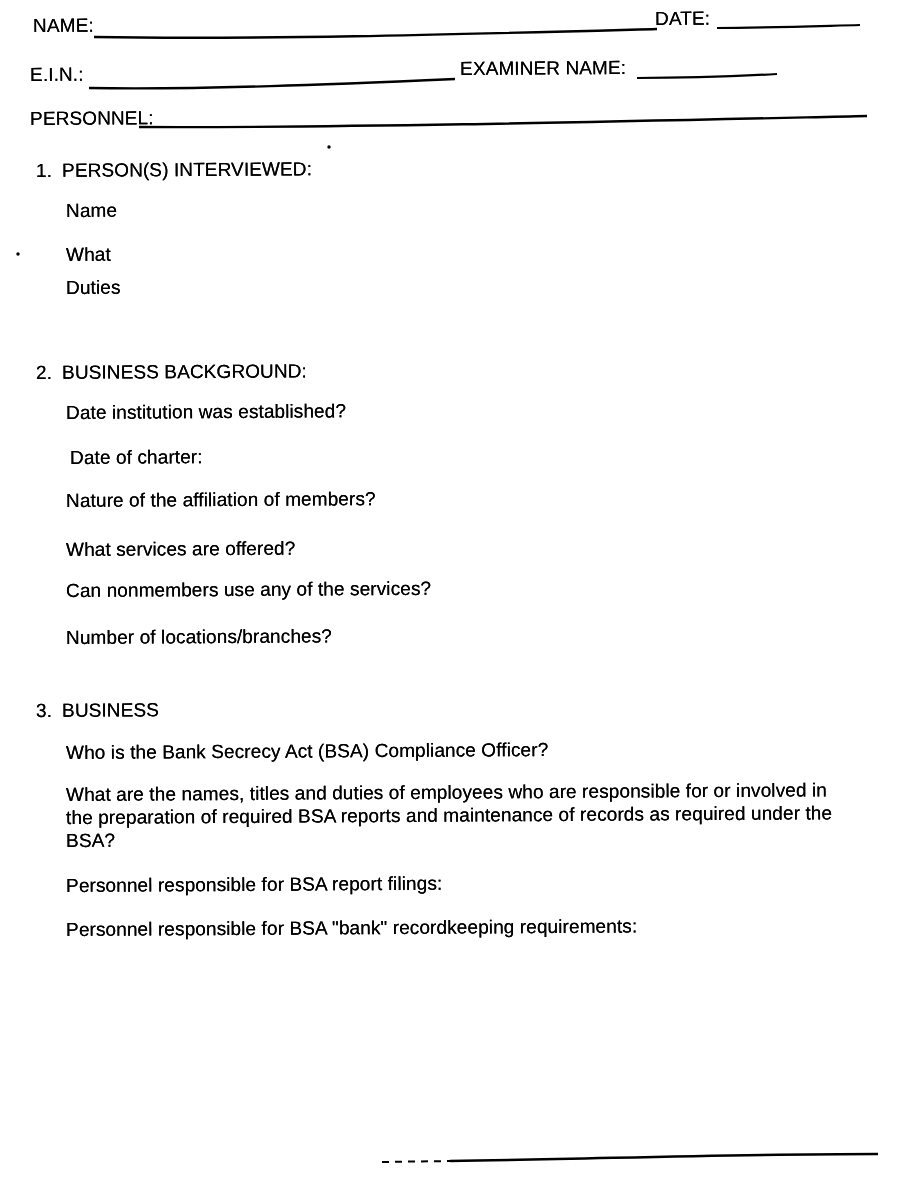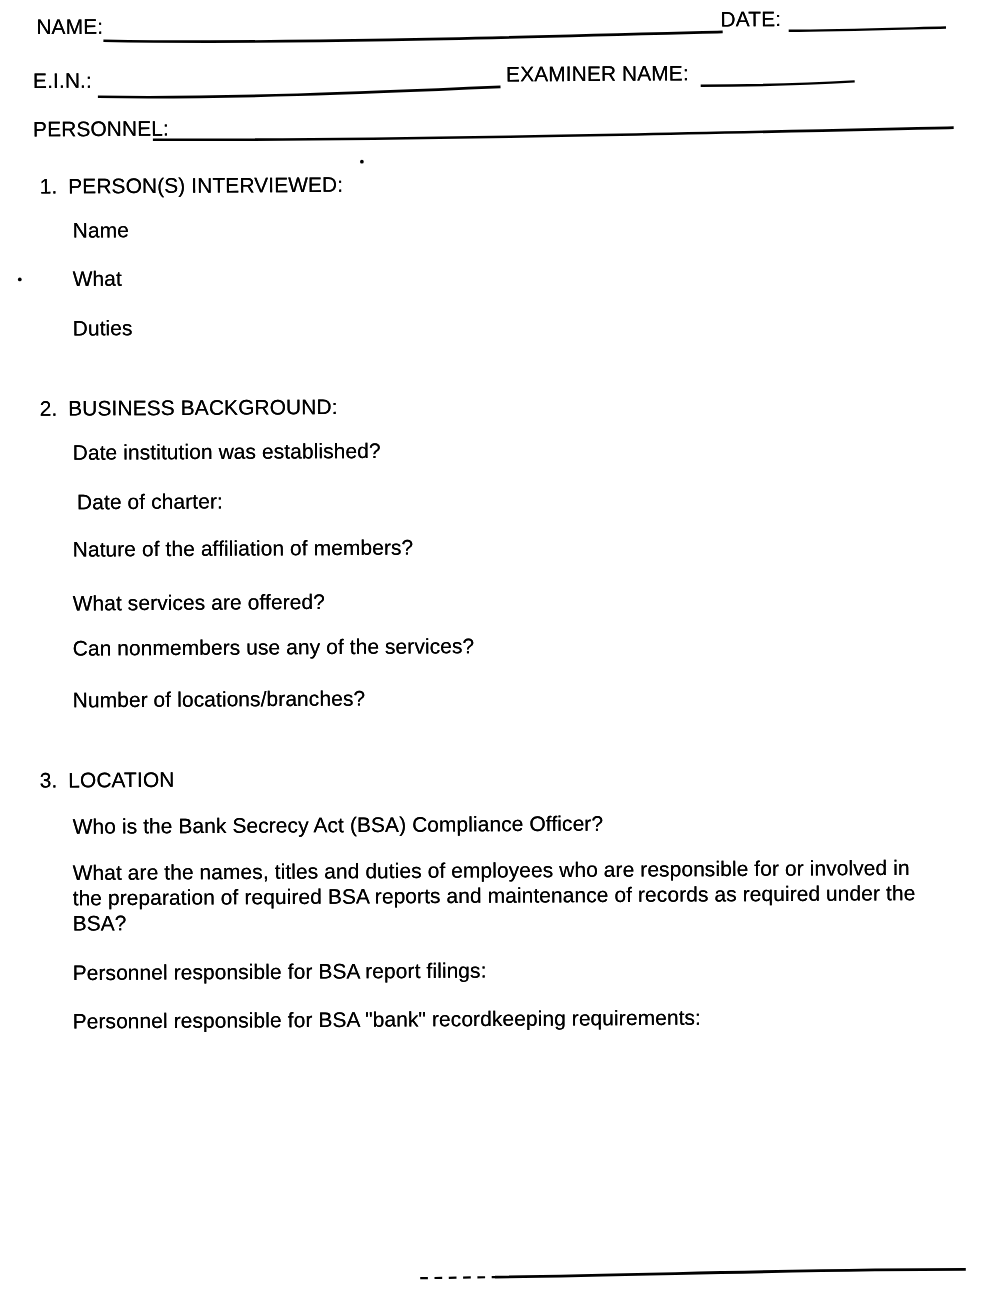--- a/index.html
+++ b/index.html
@@ -66,34 +66,34 @@
   <div class="txt" style="left:655px; top:7px">DATE:</div>
   <div class="txt" style="left:30px; top:63px">E.I.N.:</div>
   <div class="txt" style="left:460px; top:57px">EXAMINER NAME:</div>
   <div class="txt" style="left:30px; top:107px">PERSONNEL:</div>
 
   <div class="txt heading" style="left:36px; top:159px">
     <span class="num">1.</span><span>PERSON(S) INTERVIEWED:</span>
   </div>
   <div class="txt" style="left:66px; top:199px">Name</div>
   <div class="txt" style="left:66px; top:243px">What</div>
-  <div class="txt" style="left:66px; top:288px">Duties</div>
+  <div class="txt" style="left:66px; top:276px">Duties</div>
 
   <div class="txt heading" style="left:36px; top:361px">
     <span class="num">2.</span><span>BUSINESS BACKGROUND:</span>
   </div>
   <div class="txt" style="left:66px; top:401px">Date institution was established?</div>
   <div class="txt" style="left:70px; top:446px">Date of charter:</div>
   <div class="txt" style="left:66px; top:489px">Nature of the affiliation of members?</div>
   <div class="txt" style="left:66px; top:538px">What services are offered?</div>
   <div class="txt" style="left:66px; top:579px">Can nonmembers use any of the services?</div>
   <div class="txt" style="left:66px; top:626px">Number of locations/branches?</div>
 
   <div class="txt heading" style="left:36px; top:699px">
-    <span class="num">3.</span><span>LOCATION</span>
+    <span class="num">3.</span><span>BUSINESS</span>
   </div>
   <div class="txt" style="left:66px; top:741px">Who is the Bank Secrecy Act (BSA) Compliance Officer?</div>
   <div class="txt" style="left:66px; top:783px">What are the names, titles and duties of employees who are responsible for or involved in</div>
   <div class="txt" style="left:66px; top:806px">the preparation of required BSA reports and maintenance of records as required under the</div>
   <div class="txt" style="left:66px; top:829px">BSA?</div>
   <div class="txt" style="left:66px; top:874px">Personnel responsible for BSA report filings:</div>
   <div class="txt" style="left:66px; top:918px">Personnel responsible for BSA "bank" recordkeeping requirements:</div>
 
 </div>
 

